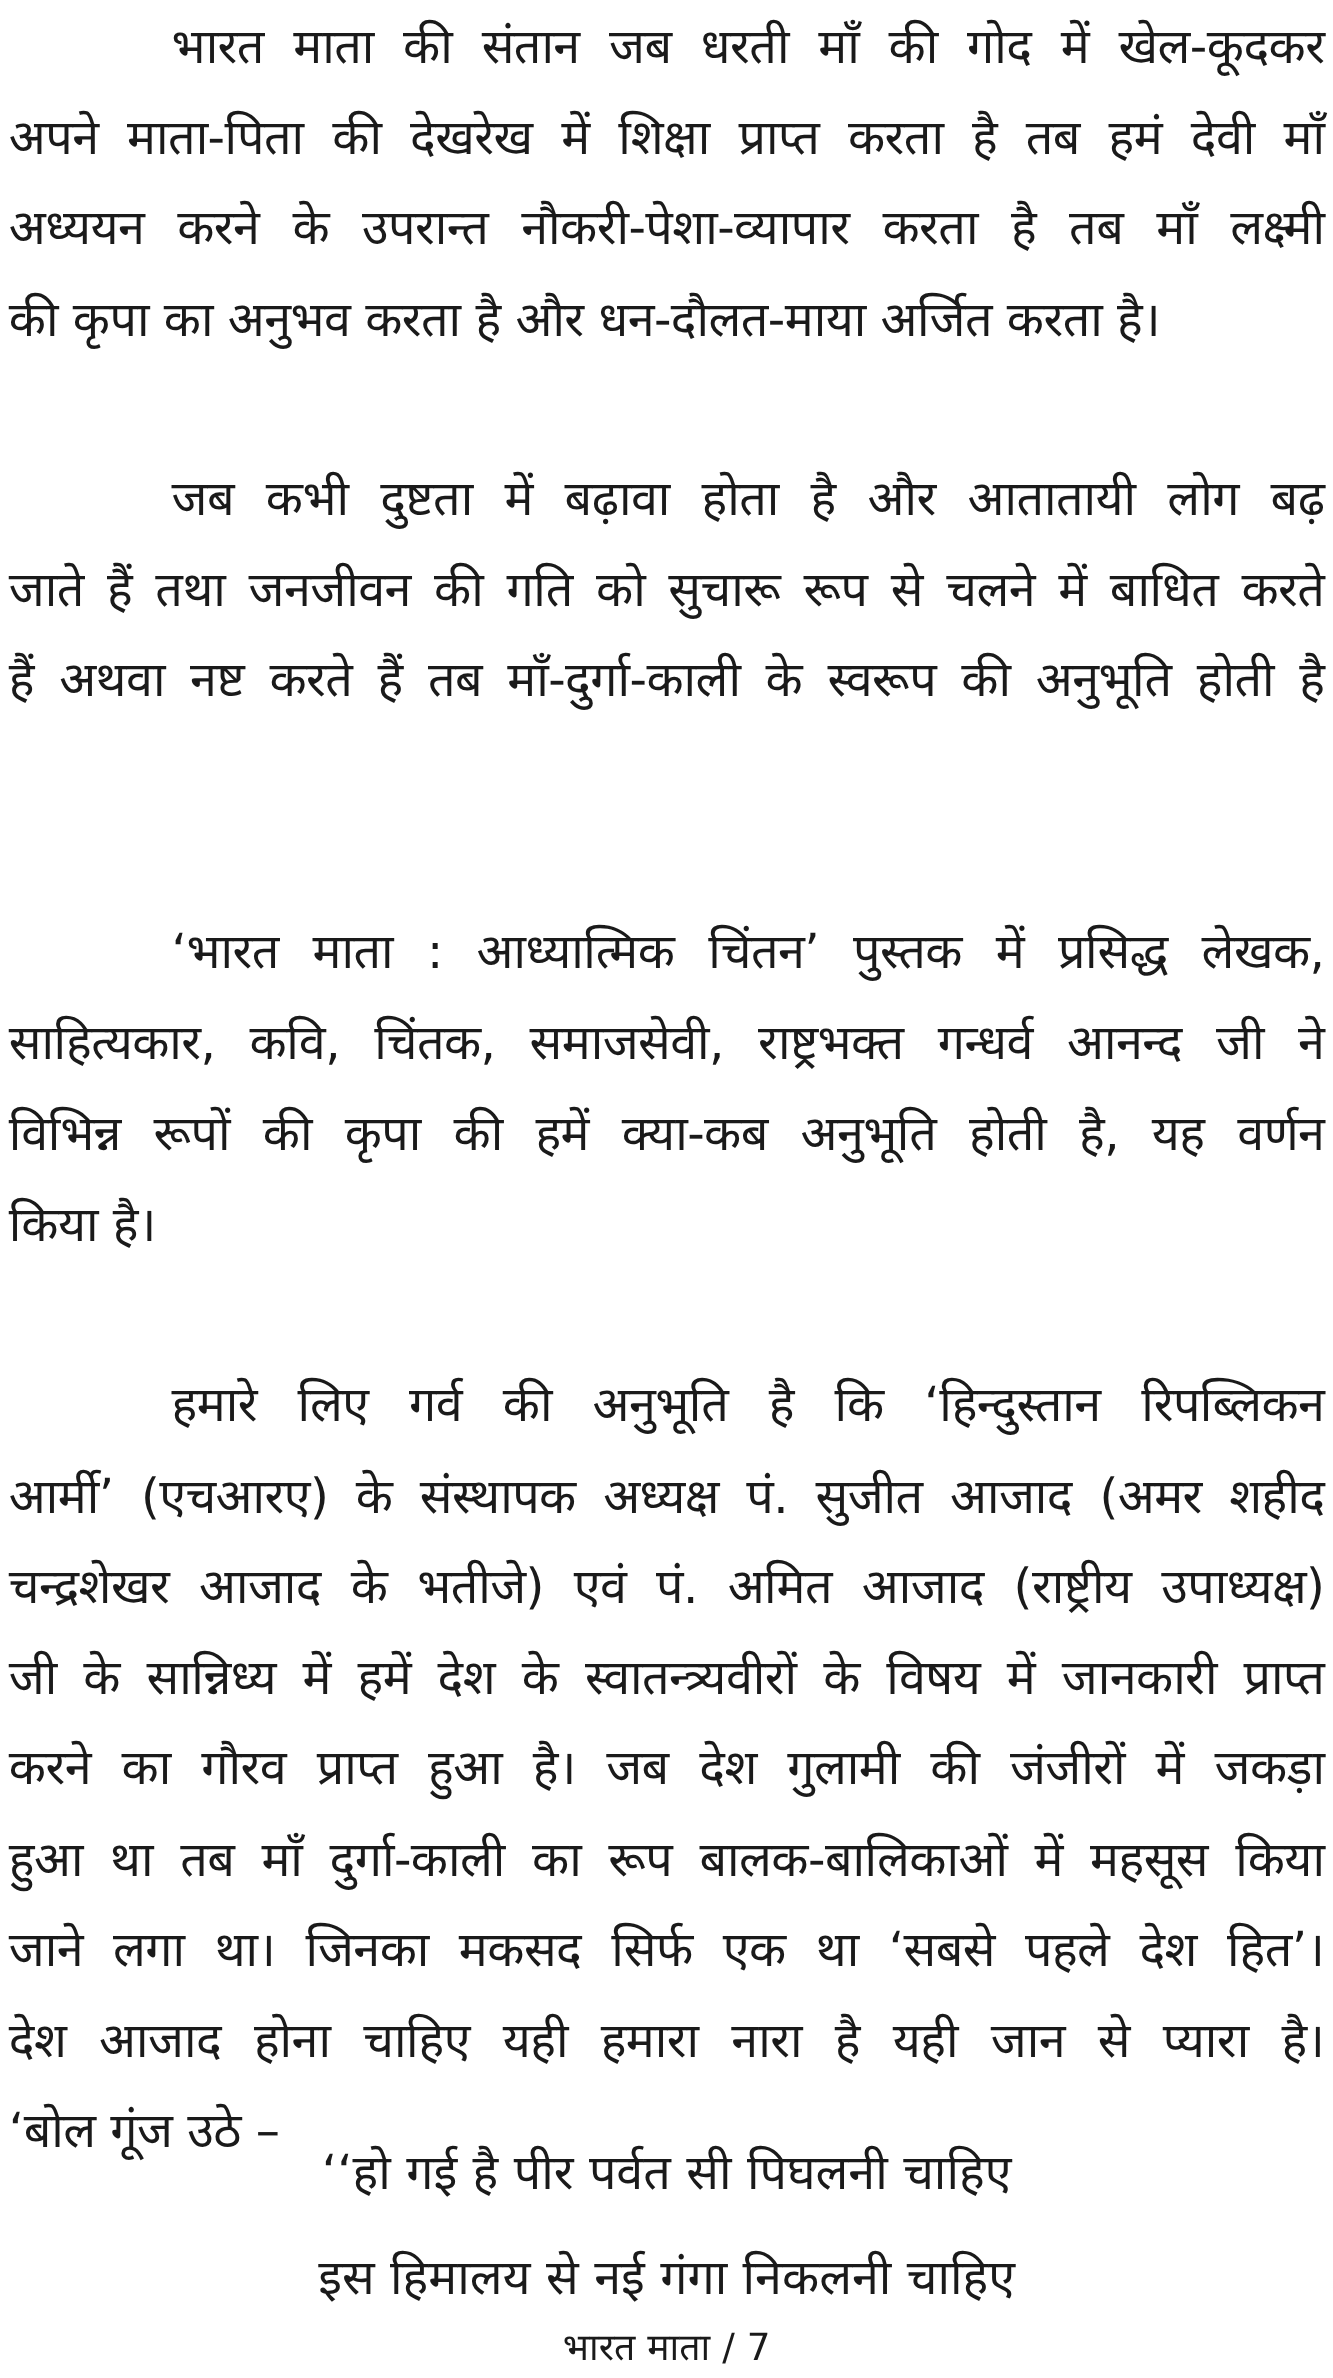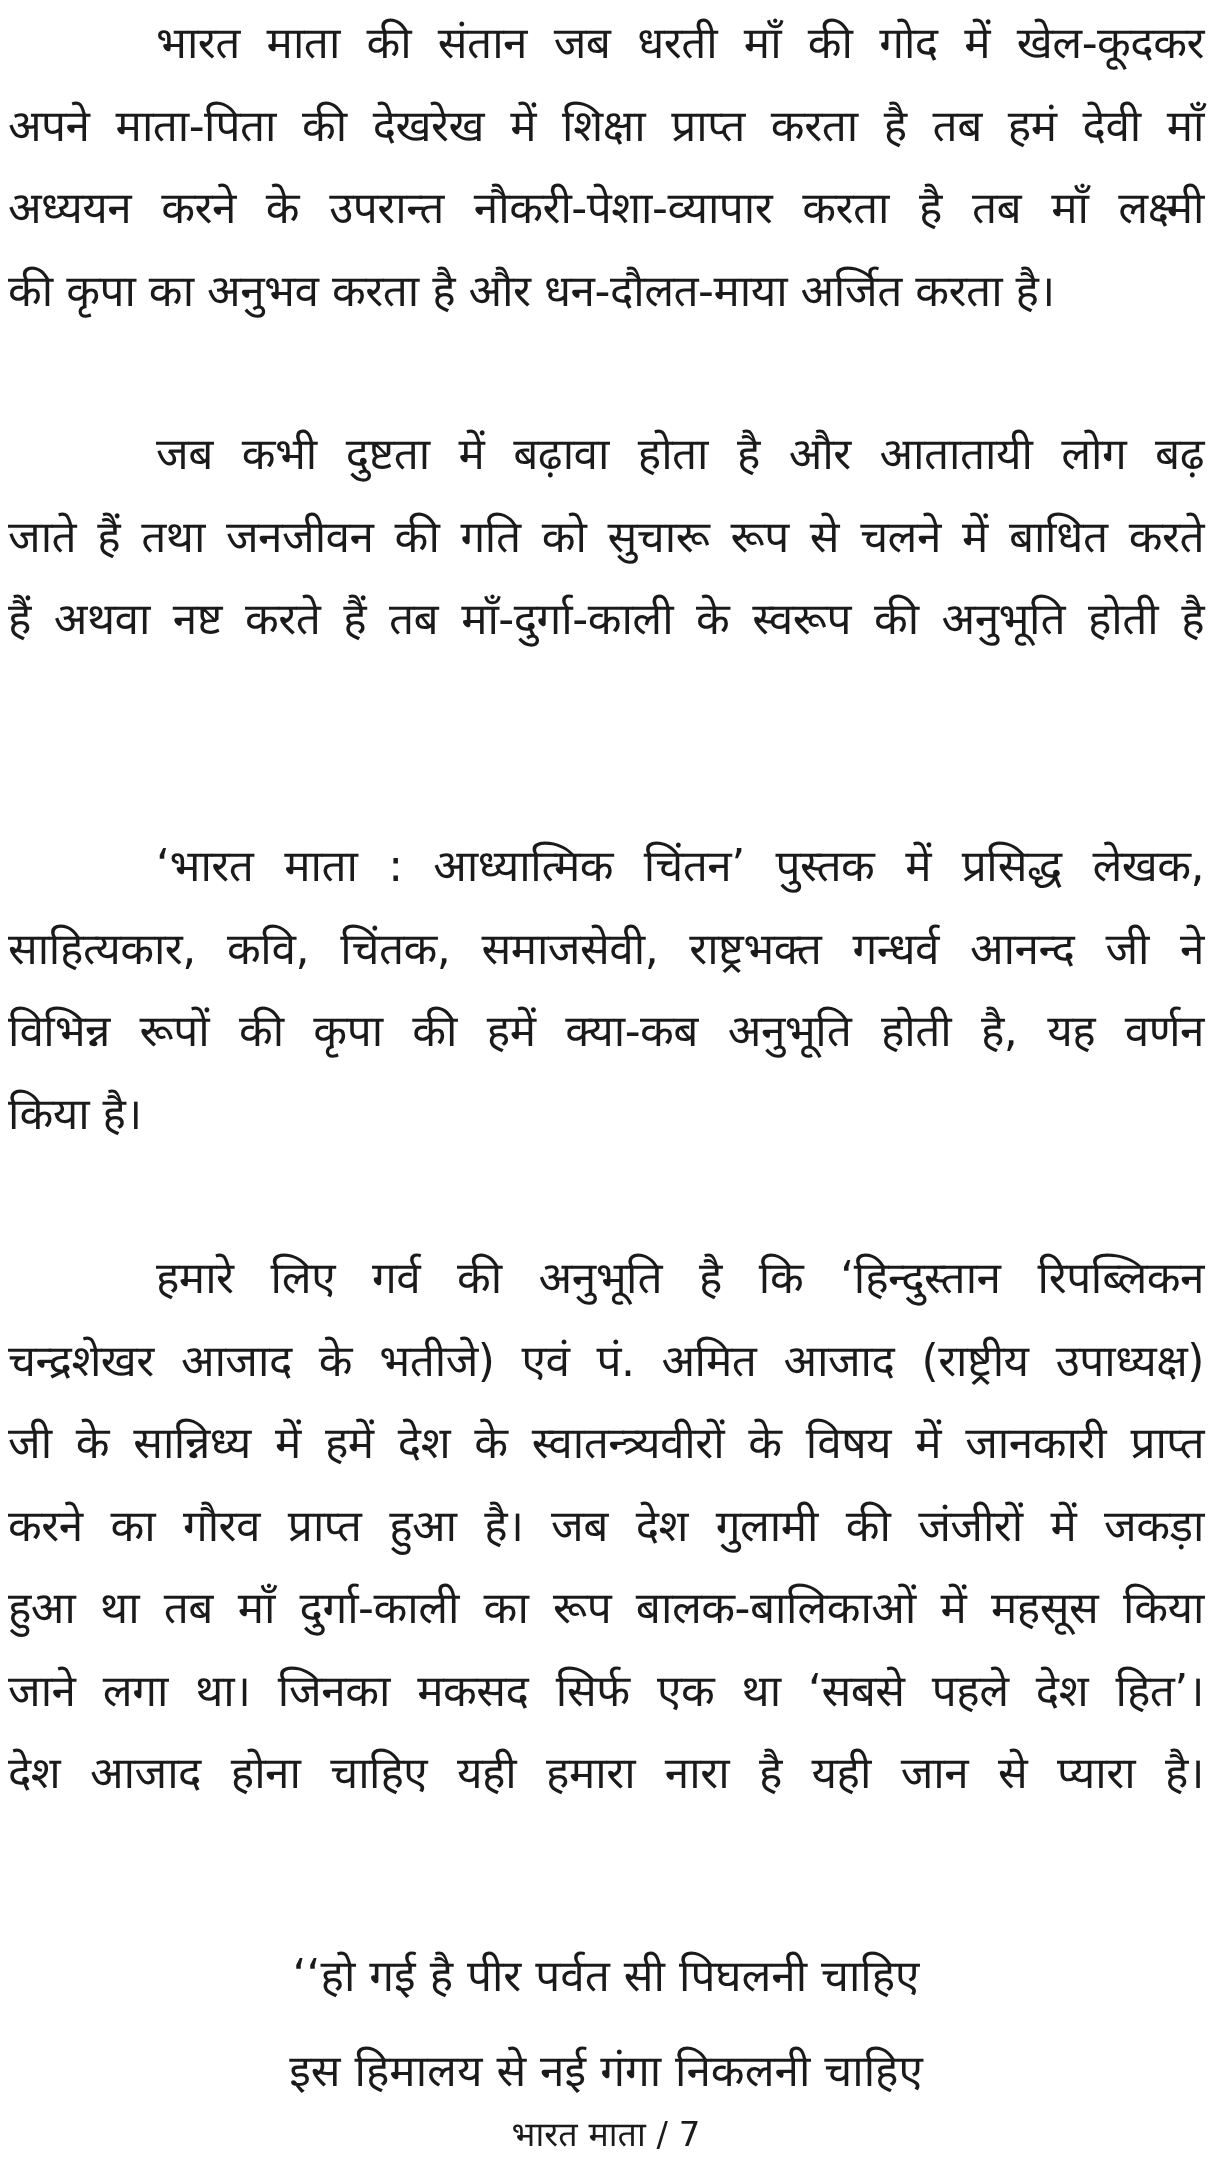--- a/index.html
+++ b/index.html
@@ -79,25 +79,27 @@
 
   <div class="para p3">
     <span class="line ind">‘भारत माता : आध्यात्मिक चिंतन’ पुस्तक में प्रसिद्ध लेखक,</span>
     <span class="line">साहित्यकार, कवि, चिंतक, समाजसेवी, राष्ट्रभक्त गन्धर्व आनन्द जी ने</span>
     <span class="line">विभिन्न रूपों की कृपा की हमें क्या-कब अनुभूति होती है, यह वर्णन</span>
     <span class="line last">किया है।</span>
   </div>
 
   <div class="para p4">
     <span class="line ind">हमारे लिए गर्व की अनुभूति है कि ‘हिन्दुस्तान रिपब्लिकन</span>
+    <span class="line">आर्मी’ (एचआरए) के संस्थापक अध्यक्ष पं. सुजीत आजाद (अमर शहीद</span>
     <span class="line">चन्द्रशेखर आजाद के भतीजे) एवं पं. अमित आजाद (राष्ट्रीय उपाध्यक्ष)</span>
     <span class="line">जी के सान्निध्य में हमें देश के स्वातन्त्र्यवीरों के विषय में जानकारी प्राप्त</span>
     <span class="line">करने का गौरव प्राप्त हुआ है।  जब देश गुलामी की जंजीरों में जकड़ा</span>
     <span class="line">हुआ था तब माँ दुर्गा-काली का रूप बालक-बालिकाओं में महसूस किया</span>
     <span class="line">जाने लगा था।  जिनका मकसद सिर्फ एक था ‘सबसे पहले देश हित’।</span>
     <span class="line">देश आजाद होना चाहिए यही हमारा नारा है यही जान से प्यारा है।</span>
+    <span class="line last">‘बोल गूंज उठे –</span>
   </div>
 </div>
 
 <div class="verse verse1">‘‘हो गई है पीर पर्वत सी पिघलनी चाहिए</div>
 <div class="verse verse2">इस हिमालय से नई गंगा निकलनी चाहिए</div>
 
 <div class="footer">भारत माता / 7</div>
 
 </body></html>

